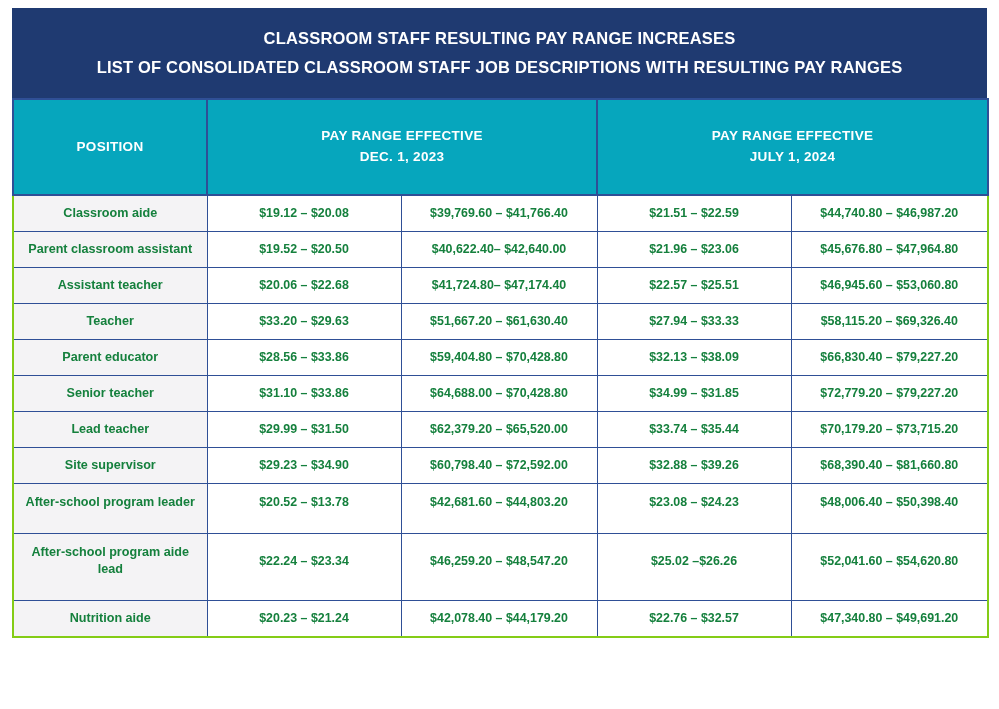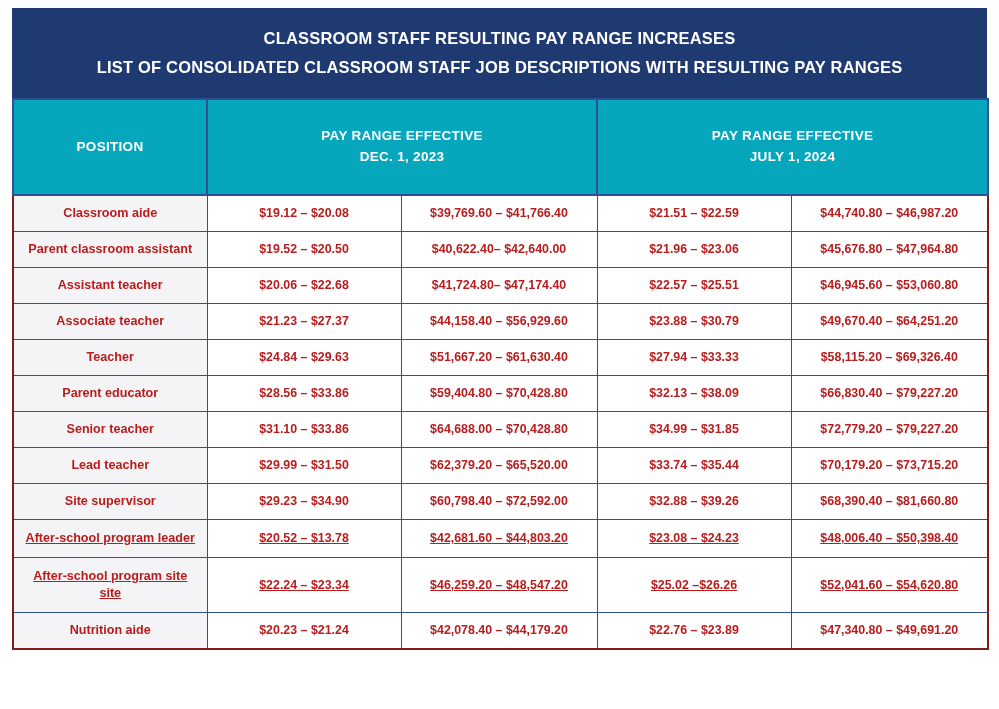--- a/index.html
+++ b/index.html
@@ -47,21 +47,21 @@
     white-space: nowrap;
   }
   .banner-line.l1 { font-size: 16.5px; margin-bottom: 12px; }
   .banner-line.l2 { font-size: 16.5px; }
 
   
   table.paytable {
     width: 975px;
     border-collapse: collapse;
     table-layout: fixed;
-    border: 2px solid #7f1d1d;
+    border: 2px solid #84cc16;
     background: #ffffff;
   }
   table.paytable col.c-position { width: 194px; }
   table.paytable col.c-h1       { width: 194px; }
   table.paytable col.c-a1       { width: 196px; }
   table.paytable col.c-h2       { width: 194px; }
   table.paytable col.c-a2       { width: 197px; }
 
   
   thead th {
@@ -81,34 +81,34 @@
   }
   thead th .hdr-l1 { display: block; }
   thead th .hdr-l2 { display: block; }
 
   
   tbody td {
     border: 1.6px solid #2f4f96;
     text-align: center;
     vertical-align: middle;
     font-weight: bold;
-    color: #b91c1c;
+    color: #15803d;
     font-size: 12.4px;
     padding: 9px 5px;
     line-height: 1.35;
     background: #ffffff;
     box-sizing: border-box;
   }
   tbody td.position-cell {
     background: #f4f3f5;
     font-size: 12.6px;
     padding-left: 7px;
     padding-right: 7px;
   }
-  tbody tr.tall td { padding-top: 10px; padding-bottom: 10px; text-decoration: underline; }
+  tbody tr.tall td { padding-top: 10px; padding-bottom: 22px; }
 </style>
 </head>
 <body>
 
 <div id="page">
   <div class="doc">
 
     <div class="banner">
       <div class="banner-line l1">CLASSROOM STAFF RESULTING PAY RANGE INCREASES</div>
       <div class="banner-line l2">LIST OF CONSOLIDATED CLASSROOM STAFF JOB DESCRIPTIONS WITH RESULTING PAY RANGES</div>
@@ -156,31 +156,24 @@
         </tr>
 
         <tr>
           <td class="position-cell">Assistant teacher</td>
           <td>$20.06 – $22.68</td>
           <td>$41,724.80– $47,174.40</td>
           <td>$22.57 – $25.51</td>
           <td>$46,945.60 – $53,060.80</td>
         </tr>
 
-        <tr>
-          <td class="position-cell">Associate teacher</td>
-          <td>$21.23 – $27.37</td>
-          <td>$44,158.40 – $56,929.60</td>
-          <td>$23.88 – $30.79</td>
-          <td>$49,670.40 – $64,251.20</td>
-        </tr>
 
         <tr>
           <td class="position-cell">Teacher</td>
-          <td>$24.84 – $29.63</td>
+          <td>$33.20 – $29.63</td>
           <td>$51,667.20 – $61,630.40</td>
           <td>$27.94 – $33.33</td>
           <td>$58,115.20 – $69,326.40</td>
         </tr>
 
         <tr>
           <td class="position-cell">Parent educator</td>
           <td>$28.56 – $33.86</td>
           <td>$59,404.80 – $70,428.80</td>
           <td>$32.13 – $38.09</td>
@@ -213,32 +206,32 @@
 
         <tr class="tall">
           <td class="position-cell">After-school program leader</td>
           <td>$20.52 – $13.78</td>
           <td>$42,681.60 – $44,803.20</td>
           <td>$23.08 – $24.23</td>
           <td>$48,006.40 – $50,398.40</td>
         </tr>
 
         <tr class="tall">
-          <td class="position-cell">After-school program site site</td>
+          <td class="position-cell">After-school program aide lead</td>
           <td>$22.24 – $23.34</td>
           <td>$46,259.20 – $48,547.20</td>
           <td>$25.02 –$26.26</td>
           <td>$52,041.60 – $54,620.80</td>
         </tr>
 
         <tr>
           <td class="position-cell">Nutrition aide</td>
           <td>$20.23 – $21.24</td>
           <td>$42,078.40 – $44,179.20</td>
-          <td>$22.76 – $23.89</td>
+          <td>$22.76 – $32.57</td>
           <td>$47,340.80 – $49,691.20</td>
         </tr>
 
       </tbody>
     </table>
 
   </div>
 </div>
 
 </body></html>

